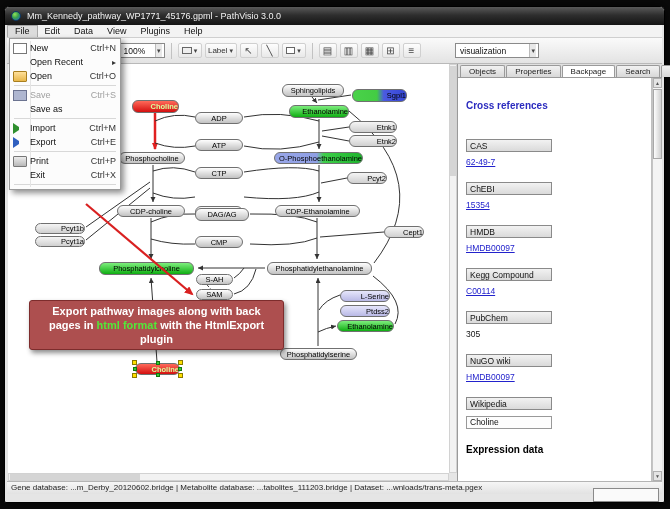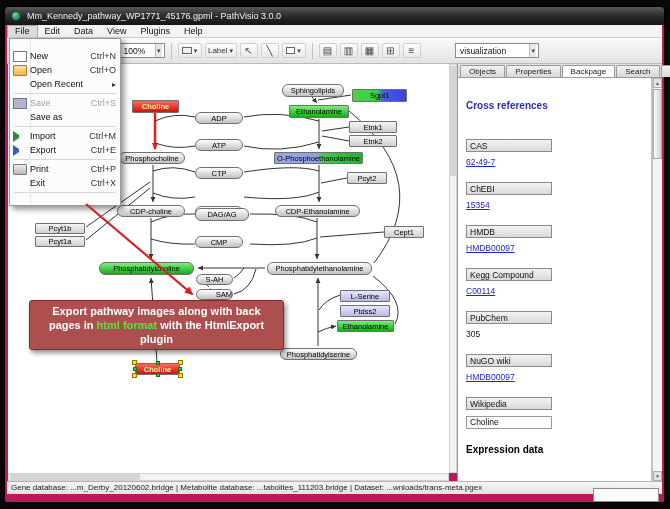--- a/index.html
+++ b/index.html
@@ -1,21 +1,21 @@
 <!DOCTYPE html>
 <html><head>
 <meta charset="utf-8">
 <style>
   html,body{margin:0;padding:0;background:#0a0a0a;}
   *{box-sizing:border-box;}
   .screen{position:relative;width:670px;height:509px;background:#0a0a0a;overflow:hidden;
           font-family:"Liberation Sans",sans-serif;-webkit-font-smoothing:antialiased;}
 
   
-  .window{position:absolute;left:4px;top:6px;width:661px;height:497px;background:#be185d;
+  .window{position:absolute;left:4px;top:6px;width:661px;height:497px;background:#e5e5e5;
           border:1px solid #000;border-radius:5px 5px 2px 2px;box-shadow:0 0 12px rgba(0,0,0,.8);}
   .titlebar{position:absolute;left:0;top:0;right:0;height:18px;border-radius:4px 4px 0 0;
             background:linear-gradient(180deg,#5a5a5a 0%,#2e2e2e 45%,#141414 100%);
             display:flex;align-items:center;padding:0 6px;}
   .app-icon{width:10px;height:10px;border-radius:50%;
             background:radial-gradient(circle at 35% 30%,#8fe05a 0%,#3aa14d 45%,#1f66c9 100%);
             border:1px solid #0e3a66;flex:0 0 auto;}
   .title-text{color:#f2f2f2;font-size:9px;margin-left:6px;white-space:nowrap;overflow:hidden;}
 
   .menubar{position:absolute;left:2px;top:18px;right:2px;height:13px;background:#f3f3f3;
@@ -43,21 +43,21 @@
   .ic-open{width:11px;height:8px;background:linear-gradient(#ffe09a,#e8b74a);border:1px solid #a97f1f;border-radius:1px;}
   .ic-save{width:9px;height:9px;background:#aeb6d0;border:1px solid #6b7390;}
   .ic-import{width:0;height:0;border-left:6px solid #2f8f2f;border-top:4px solid transparent;border-bottom:4px solid transparent;}
   .ic-export{width:0;height:0;border-left:6px solid #2f5fbf;border-top:4px solid transparent;border-bottom:4px solid transparent;}
   .ic-print{width:10px;height:7px;background:linear-gradient(#ececec,#b8b8b8);border:1px solid #777;border-radius:1px;}
   .ic-datanode{width:10px;height:7px;border:1px solid #666;background:#eee;}
   .ic-shape{width:9px;height:7px;border:1px solid #666;background:#fff;}
 
   
   .file-menu{position:absolute;left:4px;top:31px;width:112px;background:#fcfcfc;
-             border:1px solid #9a9a9a;box-shadow:3px 3px 6px rgba(0,0,0,.45);z-index:20;padding:10px 0;}
+             border:1px solid #9a9a9a;box-shadow:3px 3px 6px rgba(0,0,0,.45);z-index:20;padding:2px 0;}
   .file-menu::before{content:"";position:absolute;left:20px;top:2px;bottom:2px;width:1px;background:#e4e4e4;}
   .fm-item{display:flex;align-items:center;height:14px;font-size:9px;color:#111;padding:0 4px 0 3px;position:relative;}
   .fm-ico{width:14px;height:11px;margin-right:3px;display:inline-flex;align-items:center;justify-content:center;flex:0 0 auto;}
   .fm-short{margin-left:auto;color:#333;}
   .fm-arrow{margin-left:3px;font-size:8px;color:#333;}
   .fm-dis,.fm-dis .fm-short{color:#a0a0a0;}
   .fm-sep{height:1px;background:#d8d8d8;margin:2px 4px;}
   .fm-boxed{height:16px;outline:2px solid #e03030;outline-offset:0;}
 
   
@@ -65,21 +65,21 @@
   .edges{position:absolute;left:0;top:0;z-index:1;}
   .cv-v{position:absolute;left:444px;top:57px;width:8px;height:409px;background:#f2f2f2;border:1px solid #d2d2d2;}
   .cv-v i{position:absolute;left:0;top:1px;width:6px;height:110px;background:#d5d5d5;display:block;}
   .cv-h{position:absolute;left:3px;top:466px;width:441px;height:8px;background:#f2f2f2;border:1px solid #d2d2d2;}
   .cv-h i{position:absolute;left:1px;top:0;width:130px;height:6px;background:#d5d5d5;display:block;}
 
   
   .pnode{position:absolute;border:1px solid #707070;display:flex;align-items:center;justify-content:center;
          font-size:7.5px;color:#000;white-space:nowrap;z-index:3;overflow:visible;}
   .s-round{border-radius:6px;}
-  .s-rect{border-radius:1px;}
+  .s-rect{border-radius:6px;justify-content:flex-end;}
   .f-gray{background:linear-gradient(180deg,#fefefe 0%,#c2c2c2 100%);}
   .f-gene{background:linear-gradient(180deg,#f5f5f5,#d0d0d0);}
   .f-green{background:linear-gradient(180deg,#7dee7d,#0fae12);}
   .f-red{background:linear-gradient(180deg,#ff6a5a,#d40f0f);}
   .f-red span{color:#d9ff9e;font-weight:bold;}
   .f-lav{background:linear-gradient(180deg,#e6e6fb,#b9b9e6);}
   .f-bluegreen{background:linear-gradient(90deg,#98a6e8 0%,#8f9fe4 48%,#3ecf4a 56%,#1db32c 100%);}
   .f-greenblue{background:linear-gradient(90deg,#4ad24a 0%,#43cc43 45%,#4b5ae0 58%,#3546d6 100%);}
   .hd{position:absolute;width:5px;height:5px;background:#ffe000;border:1px solid #8a7a00;}
   .h-tl{left:-4px;top:-4px;} .h-tr{right:-4px;top:-4px;} .h-bl{left:-4px;bottom:-4px;} .h-br{right:-4px;bottom:-4px;}
@@ -316,21 +316,21 @@
           </div>
           <div class="pnode f-green s-round" style="left: 91px; top: 198px; width: 95px; height: 13px;">
             <span>Phosphatidylcholine</span>
           </div>
           <div class="pnode f-gray s-round" style="left: 259px; top: 198px; width: 105px; height: 13px;">
             <span>Phosphatidylethanolamine</span>
           </div>
           <div class="pnode f-gray s-round" style="left: 188px; top: 210px; width: 37px; height: 11px;">
             <span>S-AH</span>
           </div>
-          <div class="pnode f-gray s-round" style="left: 188px; top: 225px; width: 37px; height: 11px; justify-content: flex-end;">
+          <div class="pnode f-gray s-round" style="left: 188px; top: 225px; width: 37px; height: 11px;">
             <span>SAM</span>
           </div>
           <div class="pnode f-lav s-rect" style="left: 332px; top: 226px; width: 50px; height: 12px;">
             <span>L-Serine</span>
           </div>
           <div class="pnode f-lav s-rect" style="left: 332px; top: 241px; width: 50px; height: 12px;">
             <span>Ptdss2</span>
           </div>
           <div class="pnode f-green s-rect" style="left: 329px; top: 256px; width: 57px; height: 12px;">
             <span>Ethanolamine</span>
@@ -418,29 +418,29 @@
     </div>
     <div class="corner-box"></div>
 
     <div class="file-menu" id="file-menu">
         <div class="fm-item">
           <span class="fm-ico ic-new"></span>
           <span class="fm-label">New</span>
           <span class="fm-short">Ctrl+N</span>
         </div>
         <div class="fm-item">
-          <span class="fm-ico ic-open"></span>
-          <span class="fm-label">Open</span>
-          <span class="fm-short">Ctrl+O</span>
-        </div>
-        <div class="fm-item">
           <span class="fm-ico"></span>
           <span class="fm-label">Open Recent</span>
           <span class="fm-short"></span>
           <span class="fm-arrow">▸</span>
+        </div>
+        <div class="fm-item">
+          <span class="fm-ico ic-open"></span>
+          <span class="fm-label">Open</span>
+          <span class="fm-short">Ctrl+O</span>
         </div>
         <div class="fm-sep"></div>
         <div class="fm-item fm-dis">
           <span class="fm-ico ic-save"></span>
           <span class="fm-label">Save</span>
           <span class="fm-short">Ctrl+S</span>
         </div>
         <div class="fm-item">
           <span class="fm-ico"></span>
           <span class="fm-label">Save as</span>

